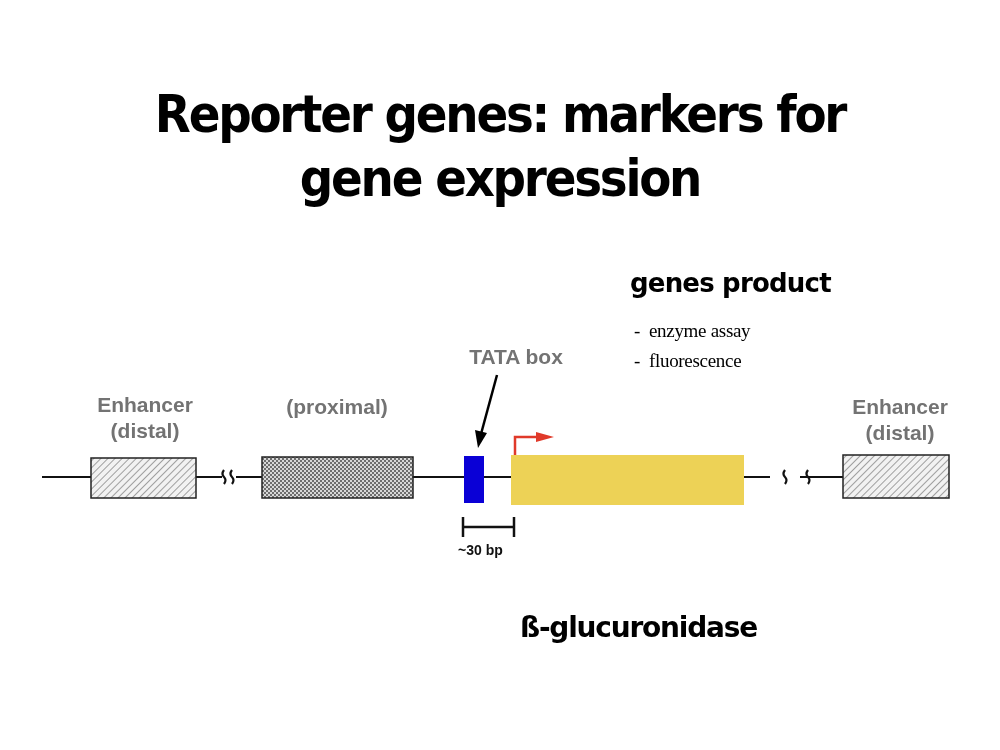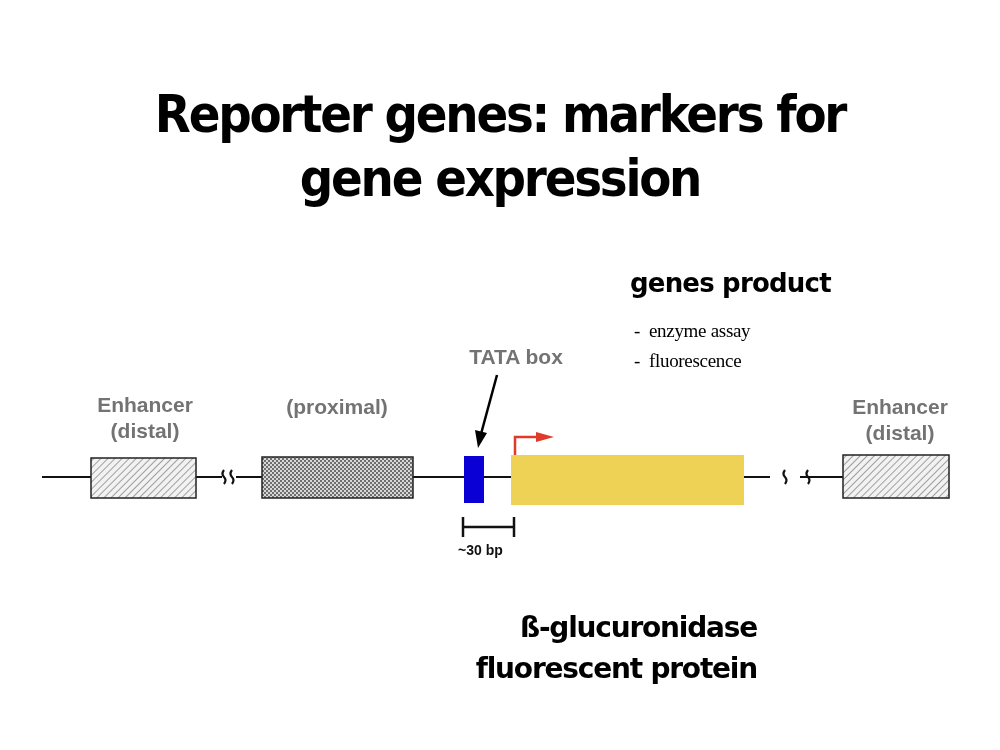--- a/index.html
+++ b/index.html
@@ -98,14 +98,13 @@
 <div class="bp">~30 bp</div>
 
 <div class="gp-head">genes product</div>
 <ul class="gp-list">
   <li>enzyme assay</li>
   <li>fluorescence</li>
 </ul>
 
 <div class="reporters">
   <div>ß-glucuronidase</div>
-  <div>fluorescent protein</div>
 </div>
 
 </body></html>

